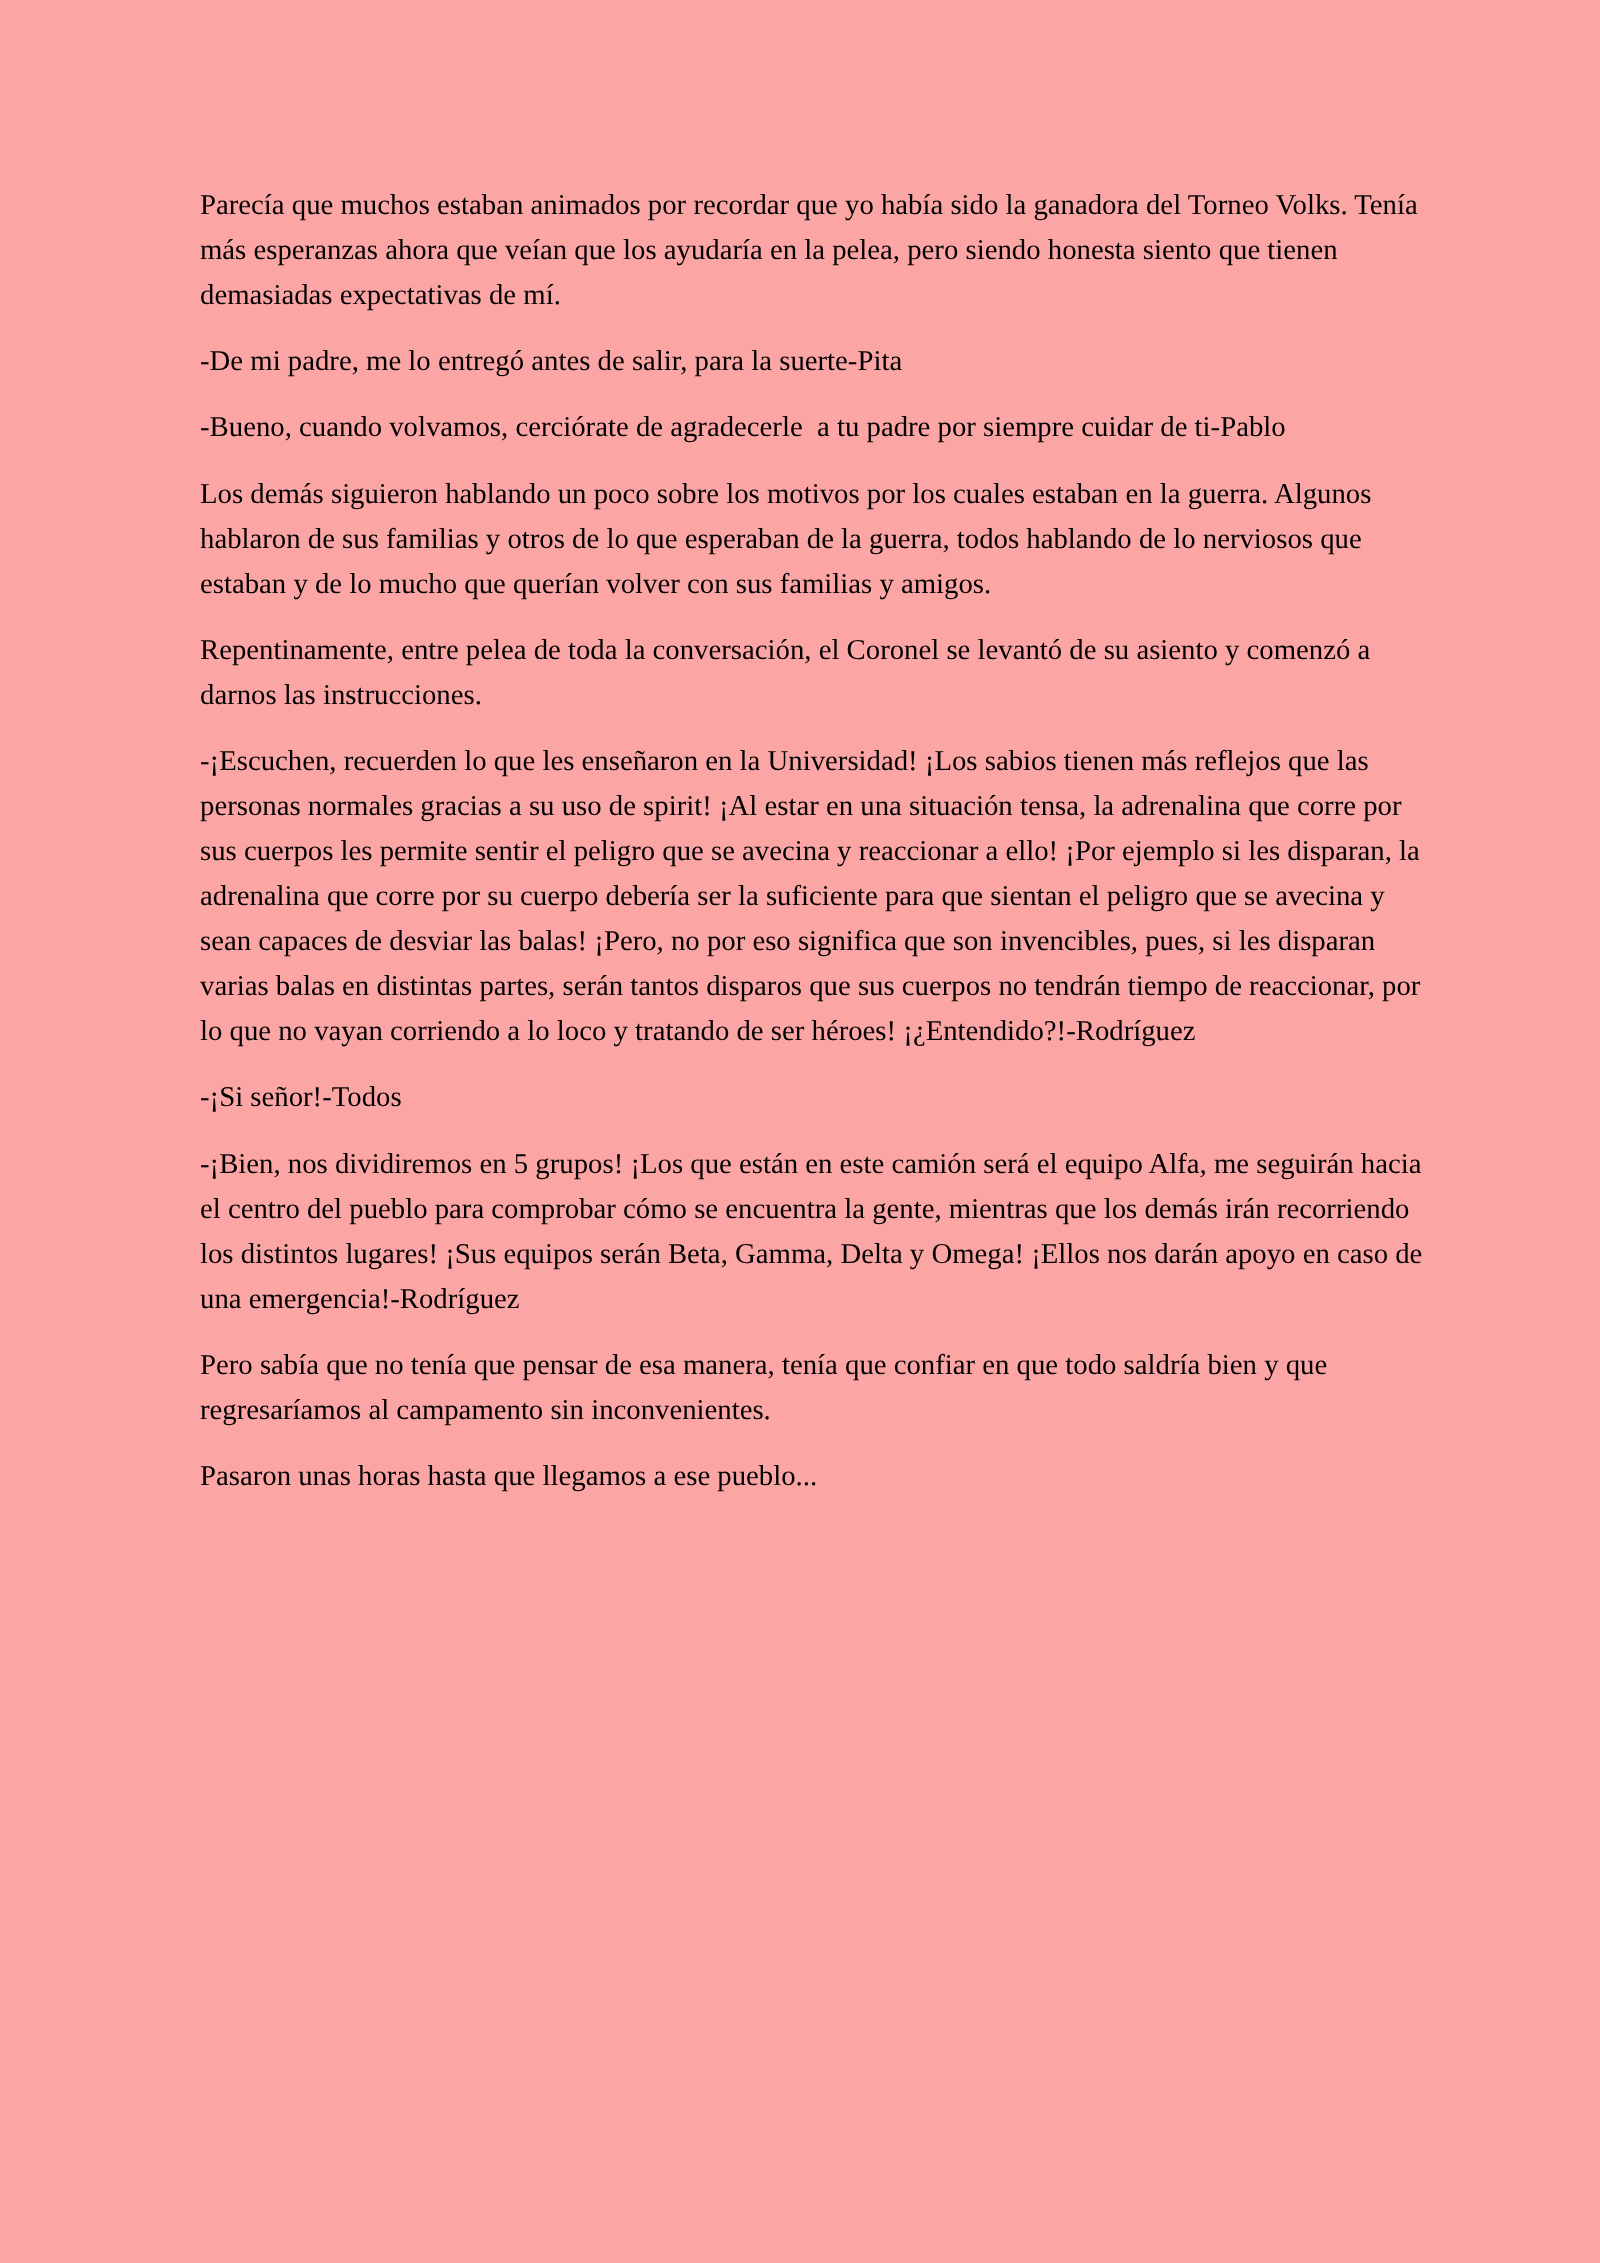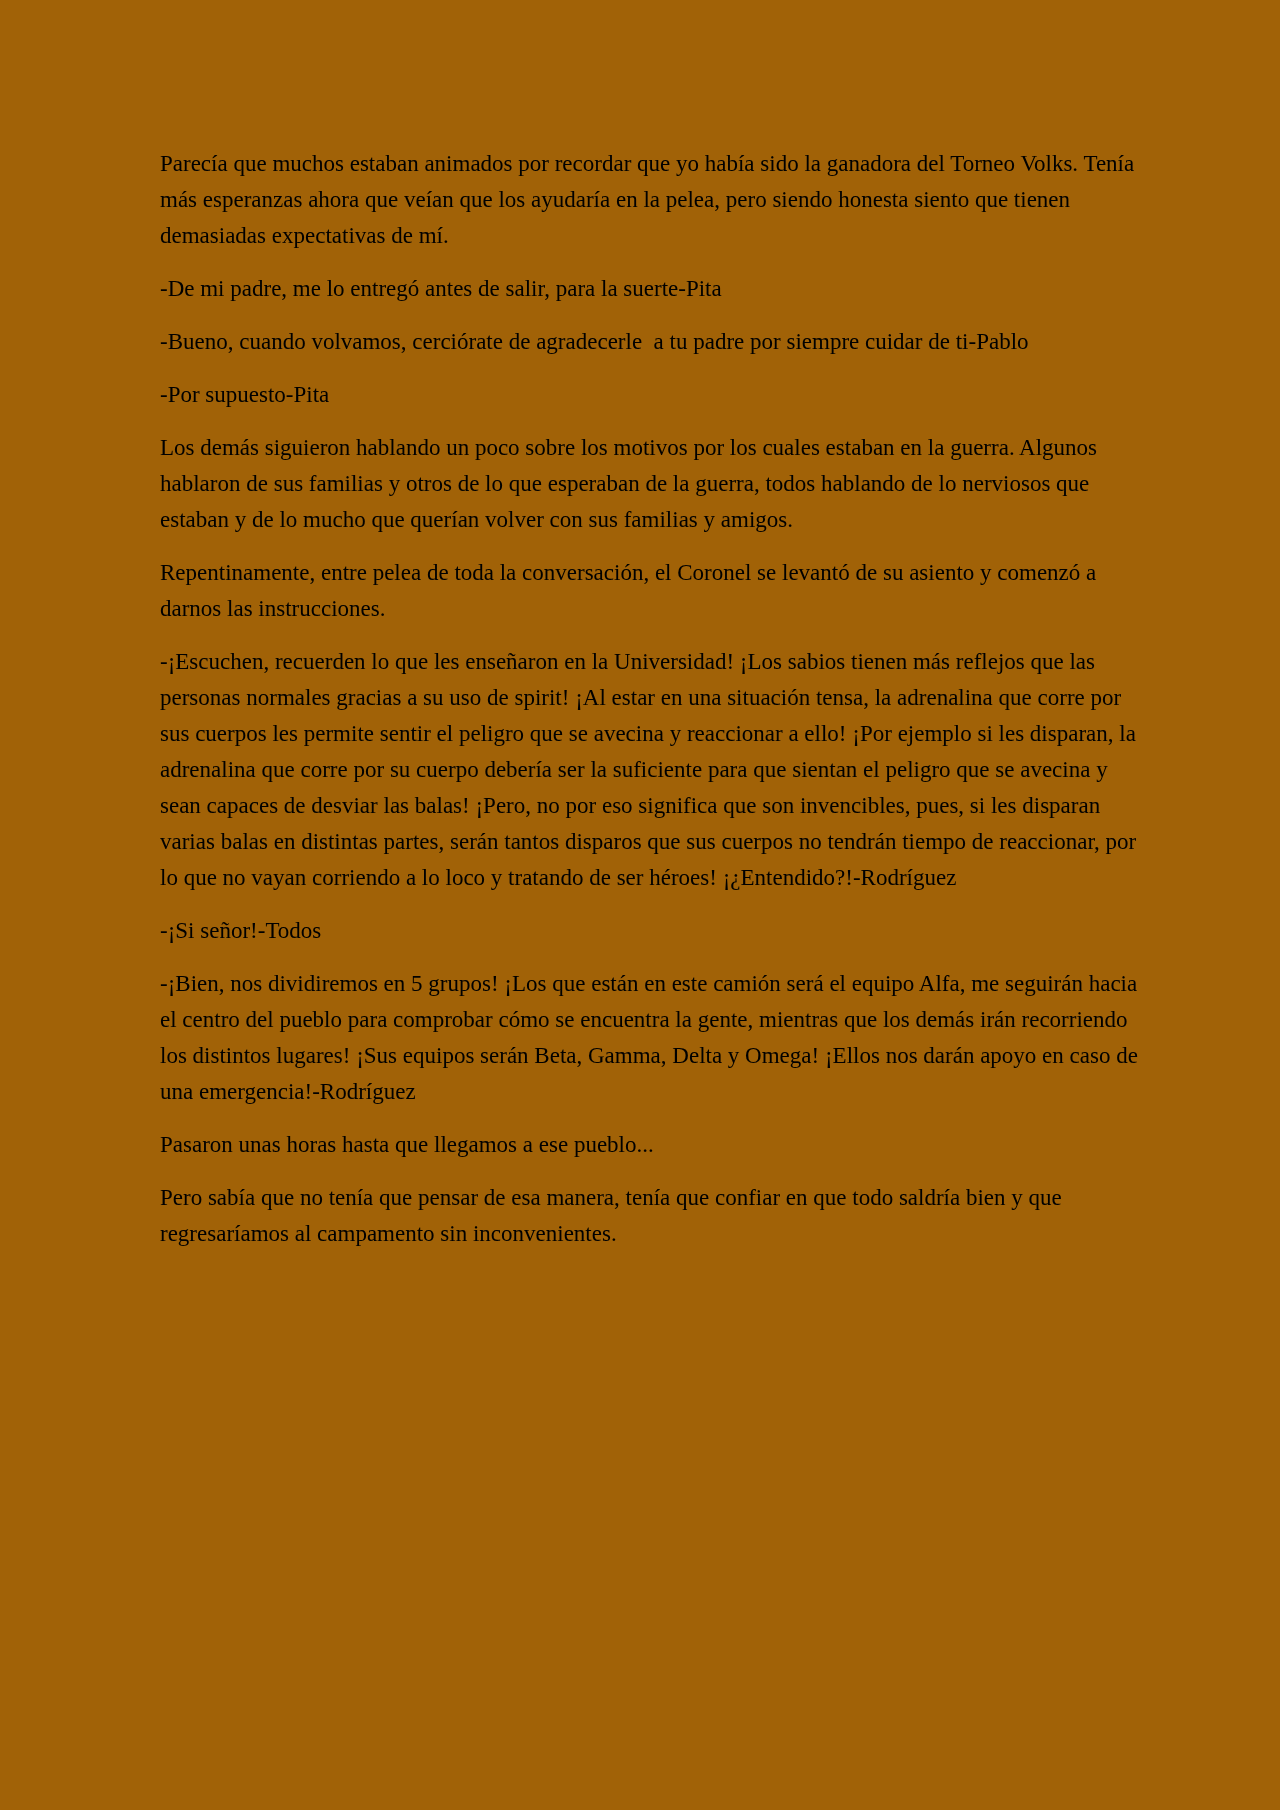--- a/index.html
+++ b/index.html
@@ -12,21 +12,21 @@
     height: 1810px;
     position: relative;
     overflow: hidden;
   }
   .page {
     position: absolute;
     top: 0;
     left: 0;
     width: 1280px;
     height: 1810px;
-    background: #a16207;
+    background: #fca5a5;
     box-sizing: border-box;
     padding: 146px 142px 0 160px;
   }
   .page-text {
     width: 978px;
     font-family: "Liberation Serif", "DejaVu Serif", serif;
     font-size: 23px;
     line-height: 36px;
     color: #000000;
     text-align: left;
@@ -37,22 +37,21 @@
   }
 </style>
 </head>
 <body>
 
 <div class="page">
   <div class="page-text">
     <p>Parecía que muchos estaban animados por recordar que yo había sido la ganadora del Torneo Volks. Tenía más esperanzas ahora que veían que los ayudaría en la pelea, pero siendo honesta siento que tienen demasiadas expectativas de mí.</p>
     <p>-De mi padre, me lo entregó antes de salir, para la suerte-Pita</p>
     <p>-Bueno, cuando volvamos, cerciórate de agradecerle  a tu padre por siempre cuidar de ti-Pablo</p>
-    <p>-Por supuesto-Pita</p>
     <p>Los demás siguieron hablando un poco sobre los motivos por los cuales estaban en la guerra. Algunos hablaron de sus familias y otros de lo que esperaban de la guerra, todos hablando de lo nerviosos que estaban y de lo mucho que querían volver con sus familias y amigos.</p>
     <p>Repentinamente, entre pelea de toda la conversación, el Coronel se levantó de su asiento y comenzó a darnos las instrucciones.</p>
     <p>-¡Escuchen, recuerden lo que les enseñaron en la Universidad! ¡Los sabios tienen más reflejos que las personas normales gracias a su uso de spirit! ¡Al estar en una situación tensa, la adrenalina que corre por sus cuerpos les permite sentir el peligro que se avecina y reaccionar a ello! ¡Por ejemplo si les disparan, la adrenalina que corre por su cuerpo debería ser la suficiente para que sientan el peligro que se avecina y sean capaces de desviar las balas! ¡Pero, no por eso significa que son invencibles, pues, si les disparan varias balas en distintas partes, serán tantos disparos que sus cuerpos no tendrán tiempo de reaccionar, por lo que no vayan corriendo a lo loco y tratando de ser héroes! ¡¿Entendido?!-Rodríguez</p>
     <p>-¡Si señor!-Todos</p>
     <p>-¡Bien, nos dividiremos en 5 grupos! ¡Los que están en este camión será el equipo Alfa, me seguirán hacia el centro del pueblo para comprobar cómo se encuentra la gente, mientras que los demás irán recorriendo los distintos lugares! ¡Sus equipos serán Beta, Gamma, Delta y Omega! ¡Ellos nos darán apoyo en caso de una emergencia!-Rodríguez</p>
+    <p>Pero sabía que no tenía que pensar de esa manera, tenía que confiar en que todo saldría bien y que regresaríamos al campamento sin inconvenientes.</p>
     <p>Pasaron unas horas hasta que llegamos a ese pueblo...</p>
-    <p>Pero sabía que no tenía que pensar de esa manera, tenía que confiar en que todo saldría bien y que regresaríamos al campamento sin inconvenientes.</p>
   </div>
 </div>
 
 </body></html>

